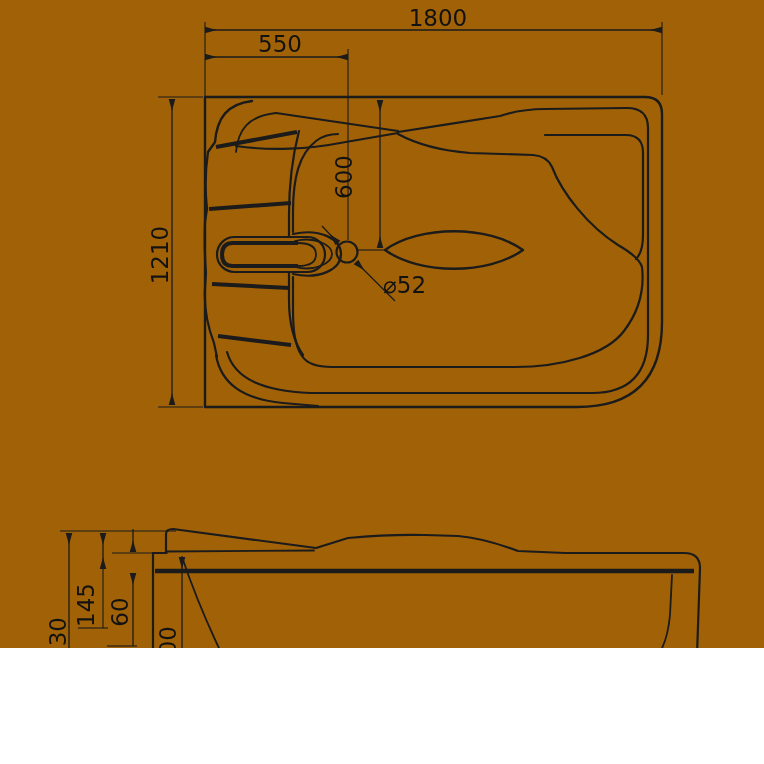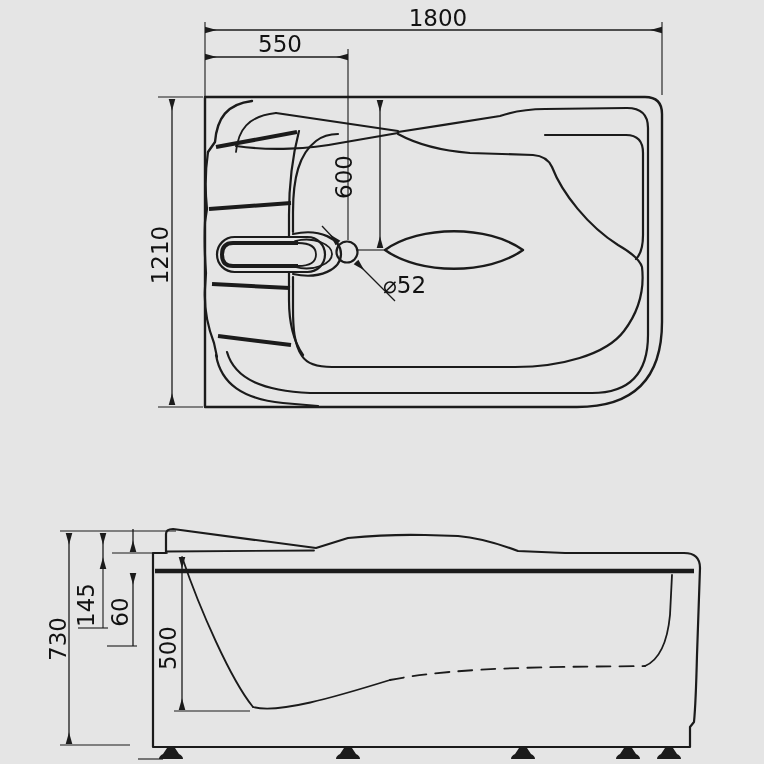--- a/index.html
+++ b/index.html
@@ -1,16 +1,16 @@
 <!DOCTYPE html>
 <html><head>
 <meta charset="utf-8">
 <style>
   html,body{margin:0;padding:0;background:#ffffff;}
-  .page{width:764px;height:764px;background:#e5e5e5;position:relative;overflow:hidden;text-align:center;}
+  .page{width:764px;height:648px;background:#a16207;position:relative;overflow:hidden;text-align:center;}
   svg{display:block;}
   .ln{stroke:#1b1b1b;fill:none;stroke-linecap:round;stroke-linejoin:round;}
   .outline{stroke-width:2.4;}
   .mid{stroke-width:2.2;}
   .thin{stroke-width:1.8;}
   .pleat{stroke-width:4;stroke-linecap:butt;}
   .rimline{stroke-width:4.6;stroke-linecap:butt;}
   .dim{stroke:#1b1b1b;stroke-width:1.3;fill:none;}
   .ext{stroke:#1b1b1b;stroke-width:1.1;fill:none;}
   .dash{stroke-dasharray:14 9;}

